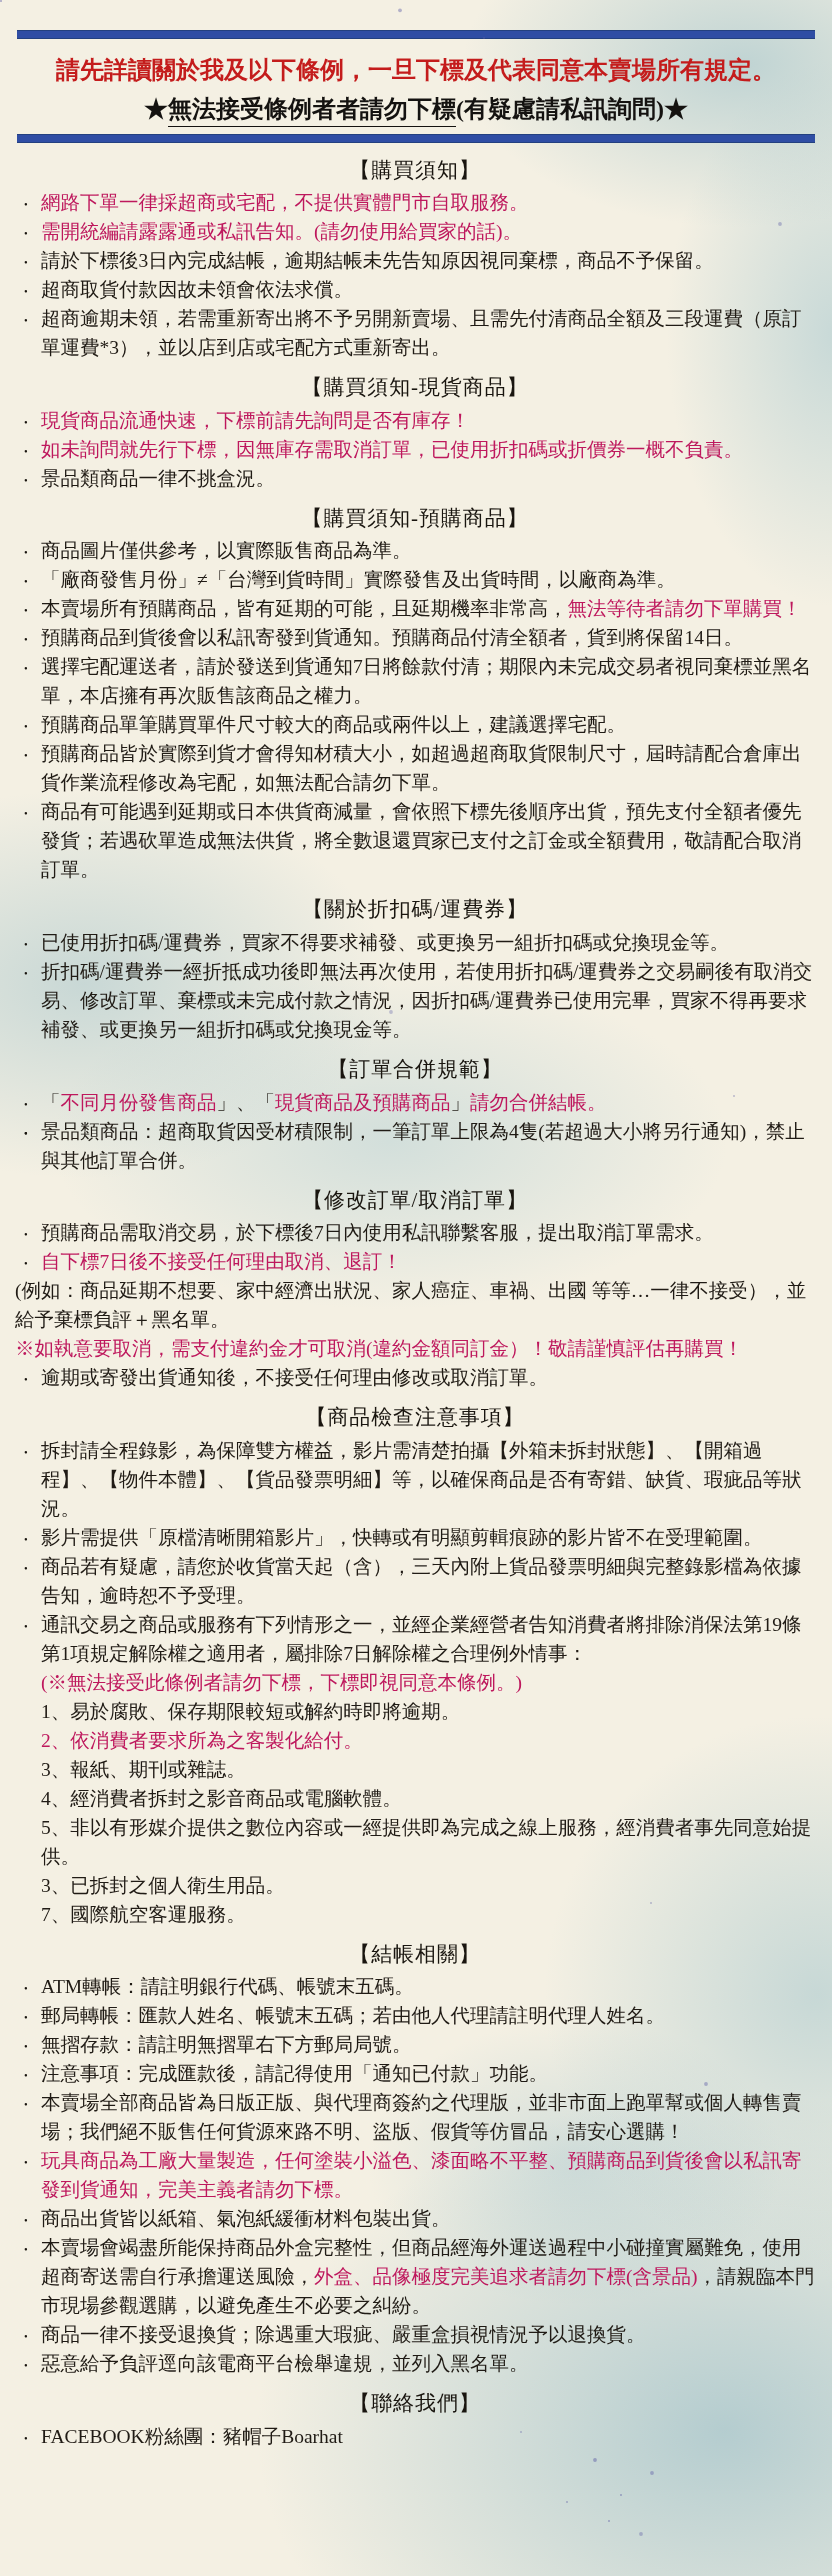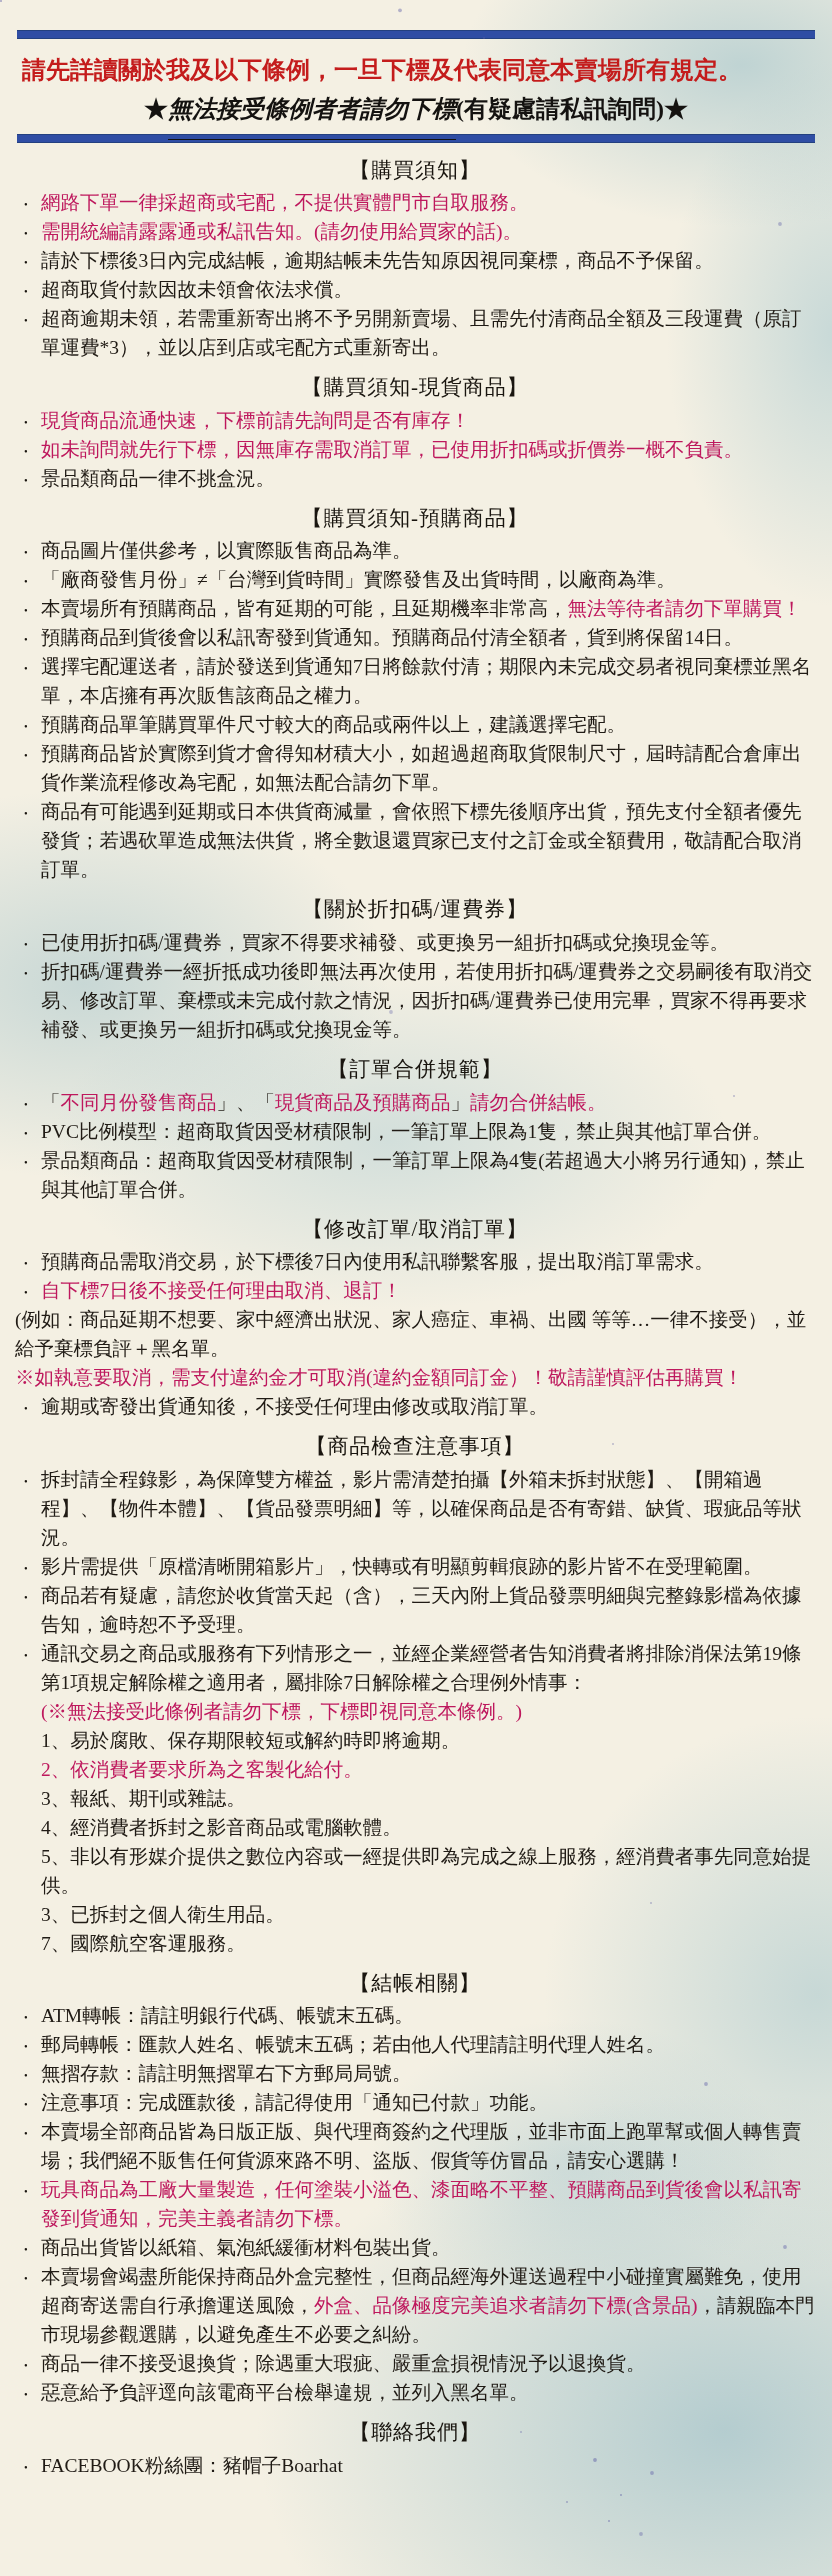--- a/index.html
+++ b/index.html
@@ -31,28 +31,28 @@
       399px 9.3px 0 0.9px rgba(99,99,168,.45),  483px 37px 0 0 rgba(99,99,168,.4),
       779px 223px 0 0.9px rgba(99,99,168,.4),  733px 1095px 0 0 rgba(99,99,168,.4),
       390px 1011px 0 0.9px rgba(99,99,168,.35),612px 1443px 0 0 rgba(99,99,168,.4),
       705px 2083px 0 0.9px rgba(99,99,168,.45),650px 1902px 0 0 rgba(99,99,168,.4),
       784px 2246px 0 0.9px rgba(99,99,168,.45),520px 2431px 0 0 rgba(99,99,168,.4);
   }
   .rule{height:6.5px;background:#2f4da4;margin:0 16.7px;border-top:0.9px solid #23407f;border-bottom:0.9px solid #23407f;}
   .rule.top{margin-top:30px;}
   .rule.bottom{margin-top:9.3px;}
   .hdr-red{
-    text-align:left;color:#c41c1c;font-weight:bold;
+    text-align:center;color:#c41c1c;font-weight:bold;
     font-size:24px;line-height:32px;margin:15px 22px 7.4px;
   }
   .hdr-black{
     text-align:center;color:#141210;font-weight:bold;
     font-size:24px;line-height:32px;margin:1.9px 22px 9.3px;
   }
-  .underlined{border-bottom:1.9px solid #141210;padding-bottom:17px;font-style:italic;}
+  .underlined{border-bottom:1.9px solid #141210;padding-bottom:4px;}
   #sections{position:relative;padding:1.9px 15px 56px 13px;}
   .sec-title{
     font-size:21px;font-weight:normal;letter-spacing:0.9px;
     margin:11px 0 4.6px;color:#19150f;text-align:center;
   }
   .item{
     font-size:19.5px;line-height:29px;margin:0;
     position:relative;padding-left:28px;
   }
   .item .bdot{position:absolute;left:10.2px;top:0;color:#19150f;}
@@ -100,21 +100,21 @@
       <p class="item bullet"><span class="bdot">‧</span><span>商品有可能遇到延期或日本供貨商減量，會依照下標先後順序出貨，預先支付全額者優先發貨；若遇砍單造成無法供貨，將全數退還買家已支付之訂金或全額費用，敬請配合取消訂單。</span></p>
     </section>
     <section>
       <h2 class="sec-title">【關於折扣碼/運費券】</h2>
       <p class="item bullet"><span class="bdot">‧</span><span>已使用折扣碼/運費券，買家不得要求補發、或更換另一組折扣碼或兌換現金等。</span></p>
       <p class="item bullet"><span class="bdot">‧</span><span>折扣碼/運費券一經折抵成功後即無法再次使用，若使用折扣碼/運費券之交易嗣後有取消交易、修改訂單、棄標或未完成付款之情況，因折扣碼/運費券已使用完畢，買家不得再要求補發、或更換另一組折扣碼或兌換現金等。</span></p>
     </section>
     <section>
       <h2 class="sec-title">【訂單合併規範】</h2>
       <p class="item bullet"><span class="bdot">‧</span><span>「</span><span class="red">不同月份發售商品</span><span>」、「</span><span class="red">現貨商品及預購商品</span><span>」</span><span class="red">請勿合併結帳。</span></p>
-      <p class="item bullet"><span class="bdot">‧</span><span>PVC比例模型：超商取貨因受材積限制，一筆訂單上限為1隻，禁止與其他訂單合併。</span></p>
+      <p class="item bullet"><span class="bdot">‧</span></p>
       <p class="item bullet"><span class="bdot">‧</span><span>景品類商品：超商取貨因受材積限制，一筆訂單上限為4隻(若超過大小將另行通知)，禁止與其他訂單合併。</span></p>
     </section>
     <section>
       <h2 class="sec-title">【修改訂單/取消訂單】</h2>
       <p class="item bullet"><span class="bdot">‧</span><span>預購商品需取消交易，於下標後7日內使用私訊聯繫客服，提出取消訂單需求。</span></p>
       <p class="item bullet"><span class="bdot">‧</span><span class="red">自下標7日後不接受任何理由取消、退訂！</span></p>
       <p class="item flush"><span>(例如：商品延期不想要、家中經濟出狀況、家人癌症、車禍、出國 等等…一律不接受），並給予棄標負評＋黑名單。</span></p>
       <p class="item flush"><span class="red">※如執意要取消，需支付違約金才可取消(違約金額同訂金）！敬請謹慎評估再購買！</span></p>
       <p class="item bullet"><span class="bdot">‧</span><span>逾期或寄發出貨通知後，不接受任何理由修改或取消訂單。</span></p>
     </section>

